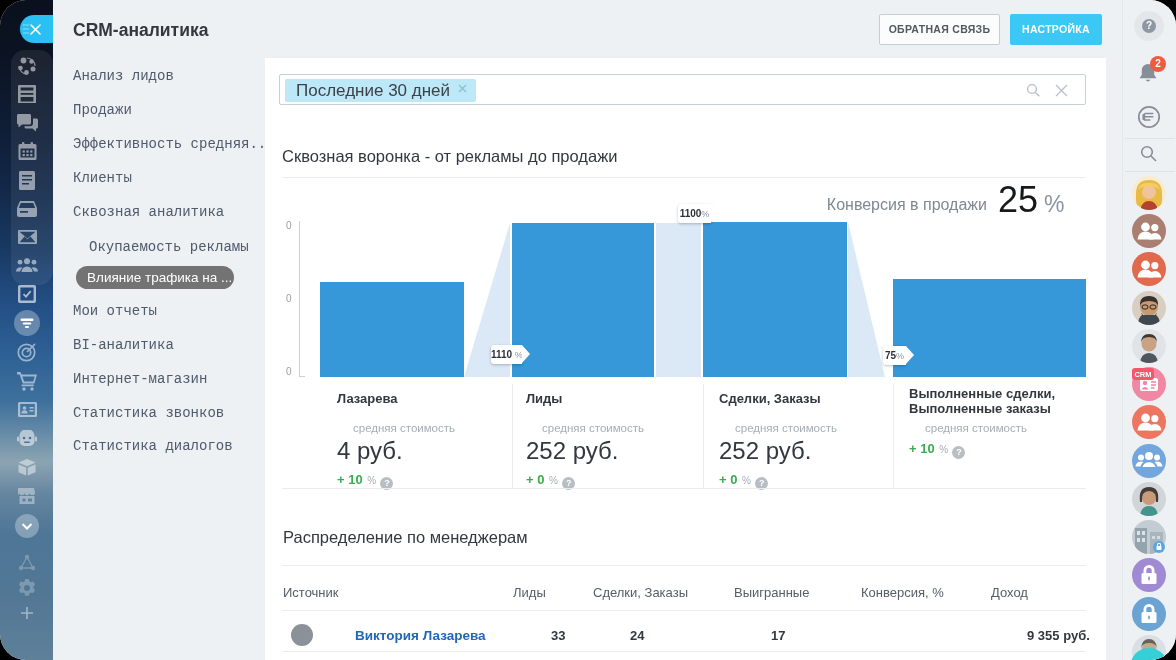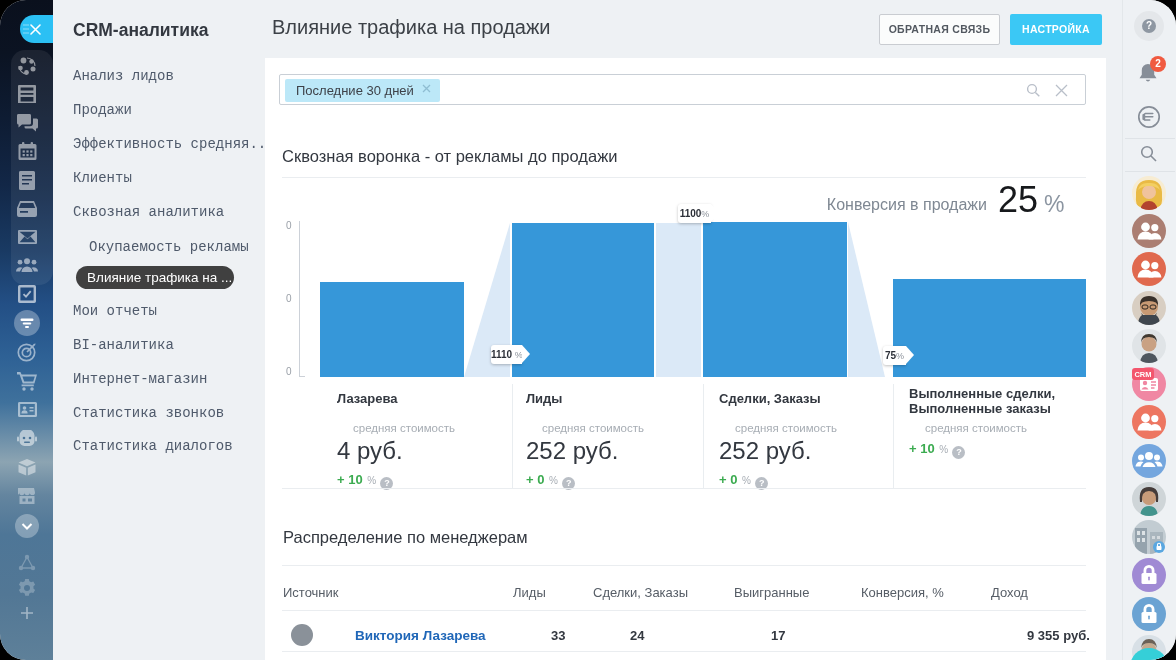--- a/index.html
+++ b/index.html
@@ -13,31 +13,31 @@
 }
 .dpanel { position:absolute; left:11px; top:50px; width:42px; height:235px; background:rgba(255,255,255,0.07); border-radius:14px; }
 .xbtn { position:absolute; left:20px; top:15px; width:33px; height:28px; background:#2bc0f4; border-radius:14px 0 0 14px; }
 
 
 
 .menu { position:absolute; left:53px; top:0; width:212px; height:660px; background:#eef1f4; }
 .menu h1 { position:absolute; left:20px; top:20px; font-size:17.5px; color:#333840; font-weight:bold; white-space:nowrap; }
 .mi { position:absolute; left:20px; font-size:14px; color:#4f5a6b; white-space:nowrap;font-family:Liberation Mono, monospace; }
 .mi.sub { left:36px; }
-.pill { position:absolute; left:23px; top:266px; width:158px; height:23px; background:#404040; border-radius:12px; color:#fff; font-size:13.5px; line-height:23px; padding-left:11px; white-space:nowrap; }
+.pill { position:absolute; left:23px; top:266px; width:158px; height:23px; background:#737373; border-radius:12px; color:#fff; font-size:13.5px; line-height:23px; padding-left:11px; white-space:nowrap; }
 
 
 .main { position:absolute; left:265px; top:0; width:841px; height:660px; background:#eef1f4; }
 .whitebg { position:absolute; left:0; top:58px; width:841px; height:602px; background:#fff; }
 .ptitle { position:absolute; left:7px; top:16px; font-size:20px; color:#3c4147; }
 .btn1 { position:absolute; left:614px; top:14px; width:121px; height:31px; background:#fbfcfc; border:1px solid #c9ccd1; border-radius:2px; color:#525860; font-size:10.5px; font-weight:bold; letter-spacing:0.3px; text-align:center; line-height:29px; }
 .btn2 { position:absolute; left:745px; top:14px; width:92px; height:31px; background:#3bc8f5; border-radius:2px; color:#fff; font-size:10.5px; font-weight:bold; letter-spacing:0.3px; text-align:center; line-height:31px; }
 
 .fbar { position:absolute; left:14px; top:74px; width:807px; height:31px; background:#fff; border:1px solid #c9cfd6; border-radius:2px; }
-.chip { position:absolute; left:5px; top:4px; height:23px; background:#bce8f8; border-radius:2px; font-size:13px; color:#3d4148; line-height:23px; padding:0 26px 13px 11px; }
+.chip { position:absolute; left:5px; top:4px; height:23px; background:#bce8f8; border-radius:2px; font-size:17px; color:#3d4148; line-height:23px; padding:0 26px 13px 11px; }
 .chipx { position:absolute; right:9px; top:5px; width:9px; height:9px; }
 
 .sect { position:absolute; font-size:16.5px; color:#333840;text-align:center; }
 .hr { position:absolute; background:#eaedf0; height:1px; }
 
 
 .bar { position:absolute; background:#3697d9; }
 .axis0 { position:absolute; font-size:10px; color:#9aa0a8; }
 .bubble { position:absolute; background:#fff; height:19px; border-radius:3px 0 0 3px; box-shadow:0 1px 3px rgba(0,0,0,0.25); font-size:10px; font-weight:bold; color:#2c3038; line-height:19px; text-align:center; white-space:nowrap; }
 .bubble .pc { font-weight:normal; font-size:9px; color:#8b929b; }
@@ -213,21 +213,20 @@
     <div class="pill">Влияние трафика на ...</div>
     <div class="mi" style="top:303px">Мои отчеты</div>
     <div class="mi" style="top:337px">BI-аналитика</div>
     <div class="mi" style="top:371px">Интернет-магазин</div>
     <div class="mi" style="top:405px">Статистика звонков</div>
     <div class="mi" style="top:438px">Статистика диалогов</div>
   </div>
 
   <div class="main">
     <div class="whitebg"></div>
-    <div class="ptitle">Влияние трафика на продажи</div>
     <div class="btn1">ОБРАТНАЯ СВЯЗЬ</div>
     <div class="btn2">НАСТРОЙКА</div>
 
     <div class="fbar">
       <div class="chip">Последние 30 дней
         <svg class="chipx" viewBox="0 0 9 9">
             <path d="M1 1 L8 8 M8 1 L1 8" stroke="#8fbdd2" stroke-width="1.3"></path>
           </svg>
       </div>
       <svg style="position:absolute;right:44px;top:8px" width="15" height="15" viewBox="0 0 15 15">

